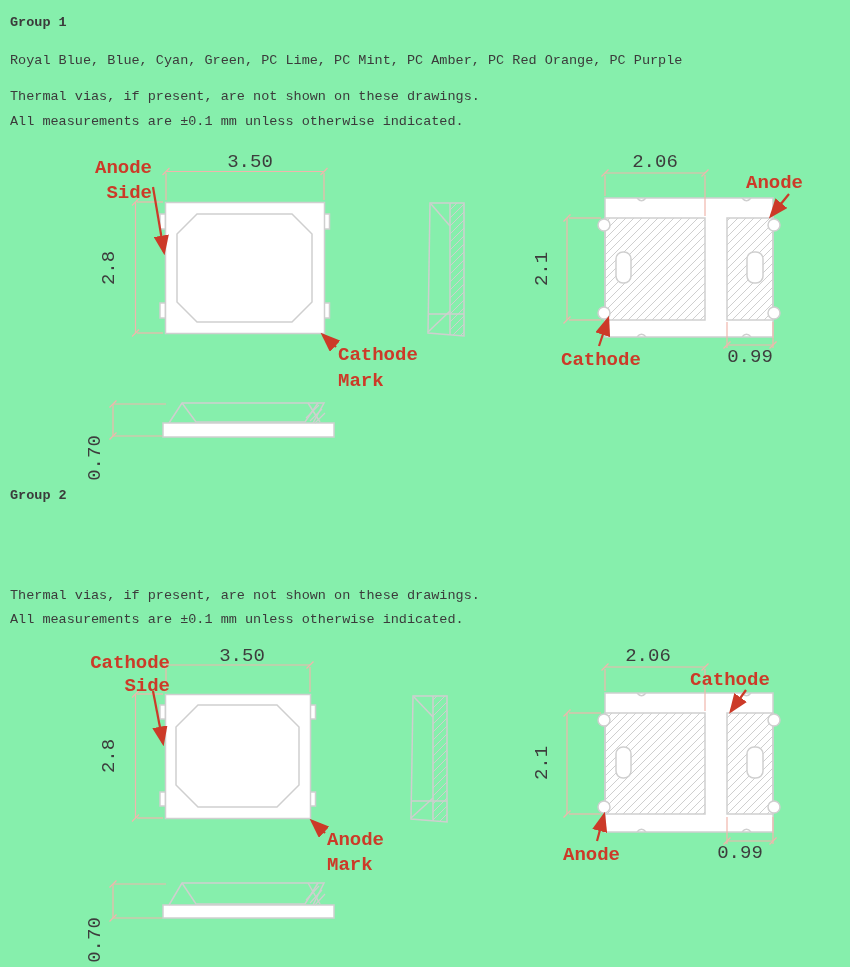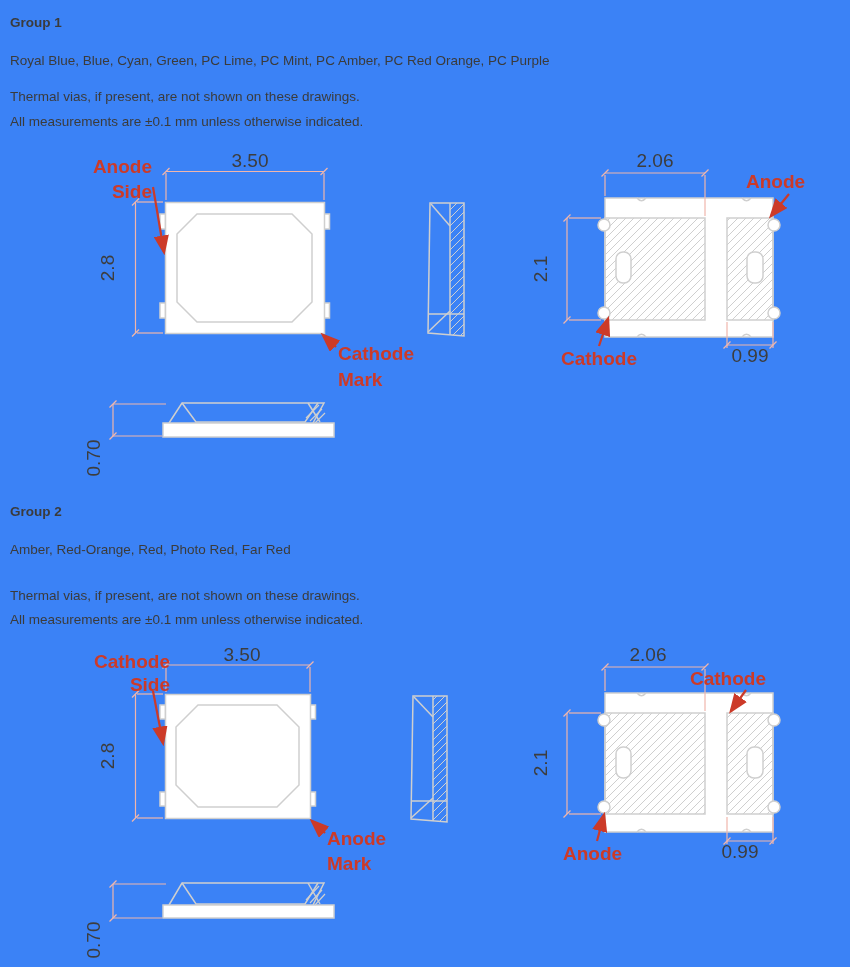--- a/index.html
+++ b/index.html
@@ -1,18 +1,18 @@
 <!DOCTYPE html>
 <html><head>
 <meta charset="utf-8">
 <style>
   html,body { margin:0; padding:0; background:#ffffff; }
   .page {
-    position:relative; width:850px; height:967px; background:#3b82f6;
-    font-family:Liberation Sans, sans-serif; overflow:hidden;
+    position:relative; width:850px; height:967px; background:#86efac;
+    font-family:Liberation Mono, monospace; overflow:hidden;
   }
   .txt { position:absolute; left:10px; color:#3b3b3b; font-size:13.5px; white-space:nowrap; }
   .title { font-weight:bold; }
   svg { position:absolute; left:0; display:block; }
   
   .g  { stroke:#cfcfcf; fill:none; stroke-width:1.5; }
   .gf { stroke:#cfcfcf; fill:#ffffff; stroke-width:1.5; }
   .hatch { stroke:#cfcfcf; stroke-width:1.2; }
   .p  { stroke:#f0b6ac; fill:none; stroke-width:1.2; }
   .r  { stroke:#cc3a28; fill:none; stroke-width:2.2; }
@@ -138,22 +138,21 @@
         <line class="p" x1="113" y1="264" x2="113" y2="296"></line>
         <line class="p" x1="109.5" y1="267.5" x2="116.5" y2="260.5"></line>
         <line class="p" x1="109.5" y1="299.5" x2="116.5" y2="292.5"></line>
         <line class="p" x1="113" y1="264" x2="166" y2="264"></line>
         <line class="p" x1="113" y1="296" x2="162" y2="296"></line>
         <text class="dim" x="100" y="318" text-anchor="middle" transform="rotate(-90 100 318)">0.70</text>
       </g>
     </g>
   </svg>
 
-  <div class="txt title" style="top:504px">Group 2</div>
-  <div class="txt" style="top:542px">Amber, Red-Orange, Red, Photo Red, Far Red</div>
+  <div class="txt title" style="top:488px">Group 2</div>
   <div class="txt" style="top:588px">Thermal vias, if present, are not shown on these drawings.</div>
   <div class="txt" style="top:612px">All measurements are ±0.1 mm unless otherwise indicated.</div>
 
   <svg style="top:645px" width="850" height="322" viewBox="0 0 850 322">
     <defs>
       <pattern id="h2" width="8" height="8" patternUnits="userSpaceOnUse">
         <path d="M0,8 L8,0" stroke="#cfcfcf" stroke-width="1"></path>
       </pattern>
       <marker id="ah2" markerWidth="9" markerHeight="7" refX="7.5" refY="3.5" orient="auto">
         <path d="M0,0 L9,3.5 L0,7 Z" fill="#cc3a28"></path>

